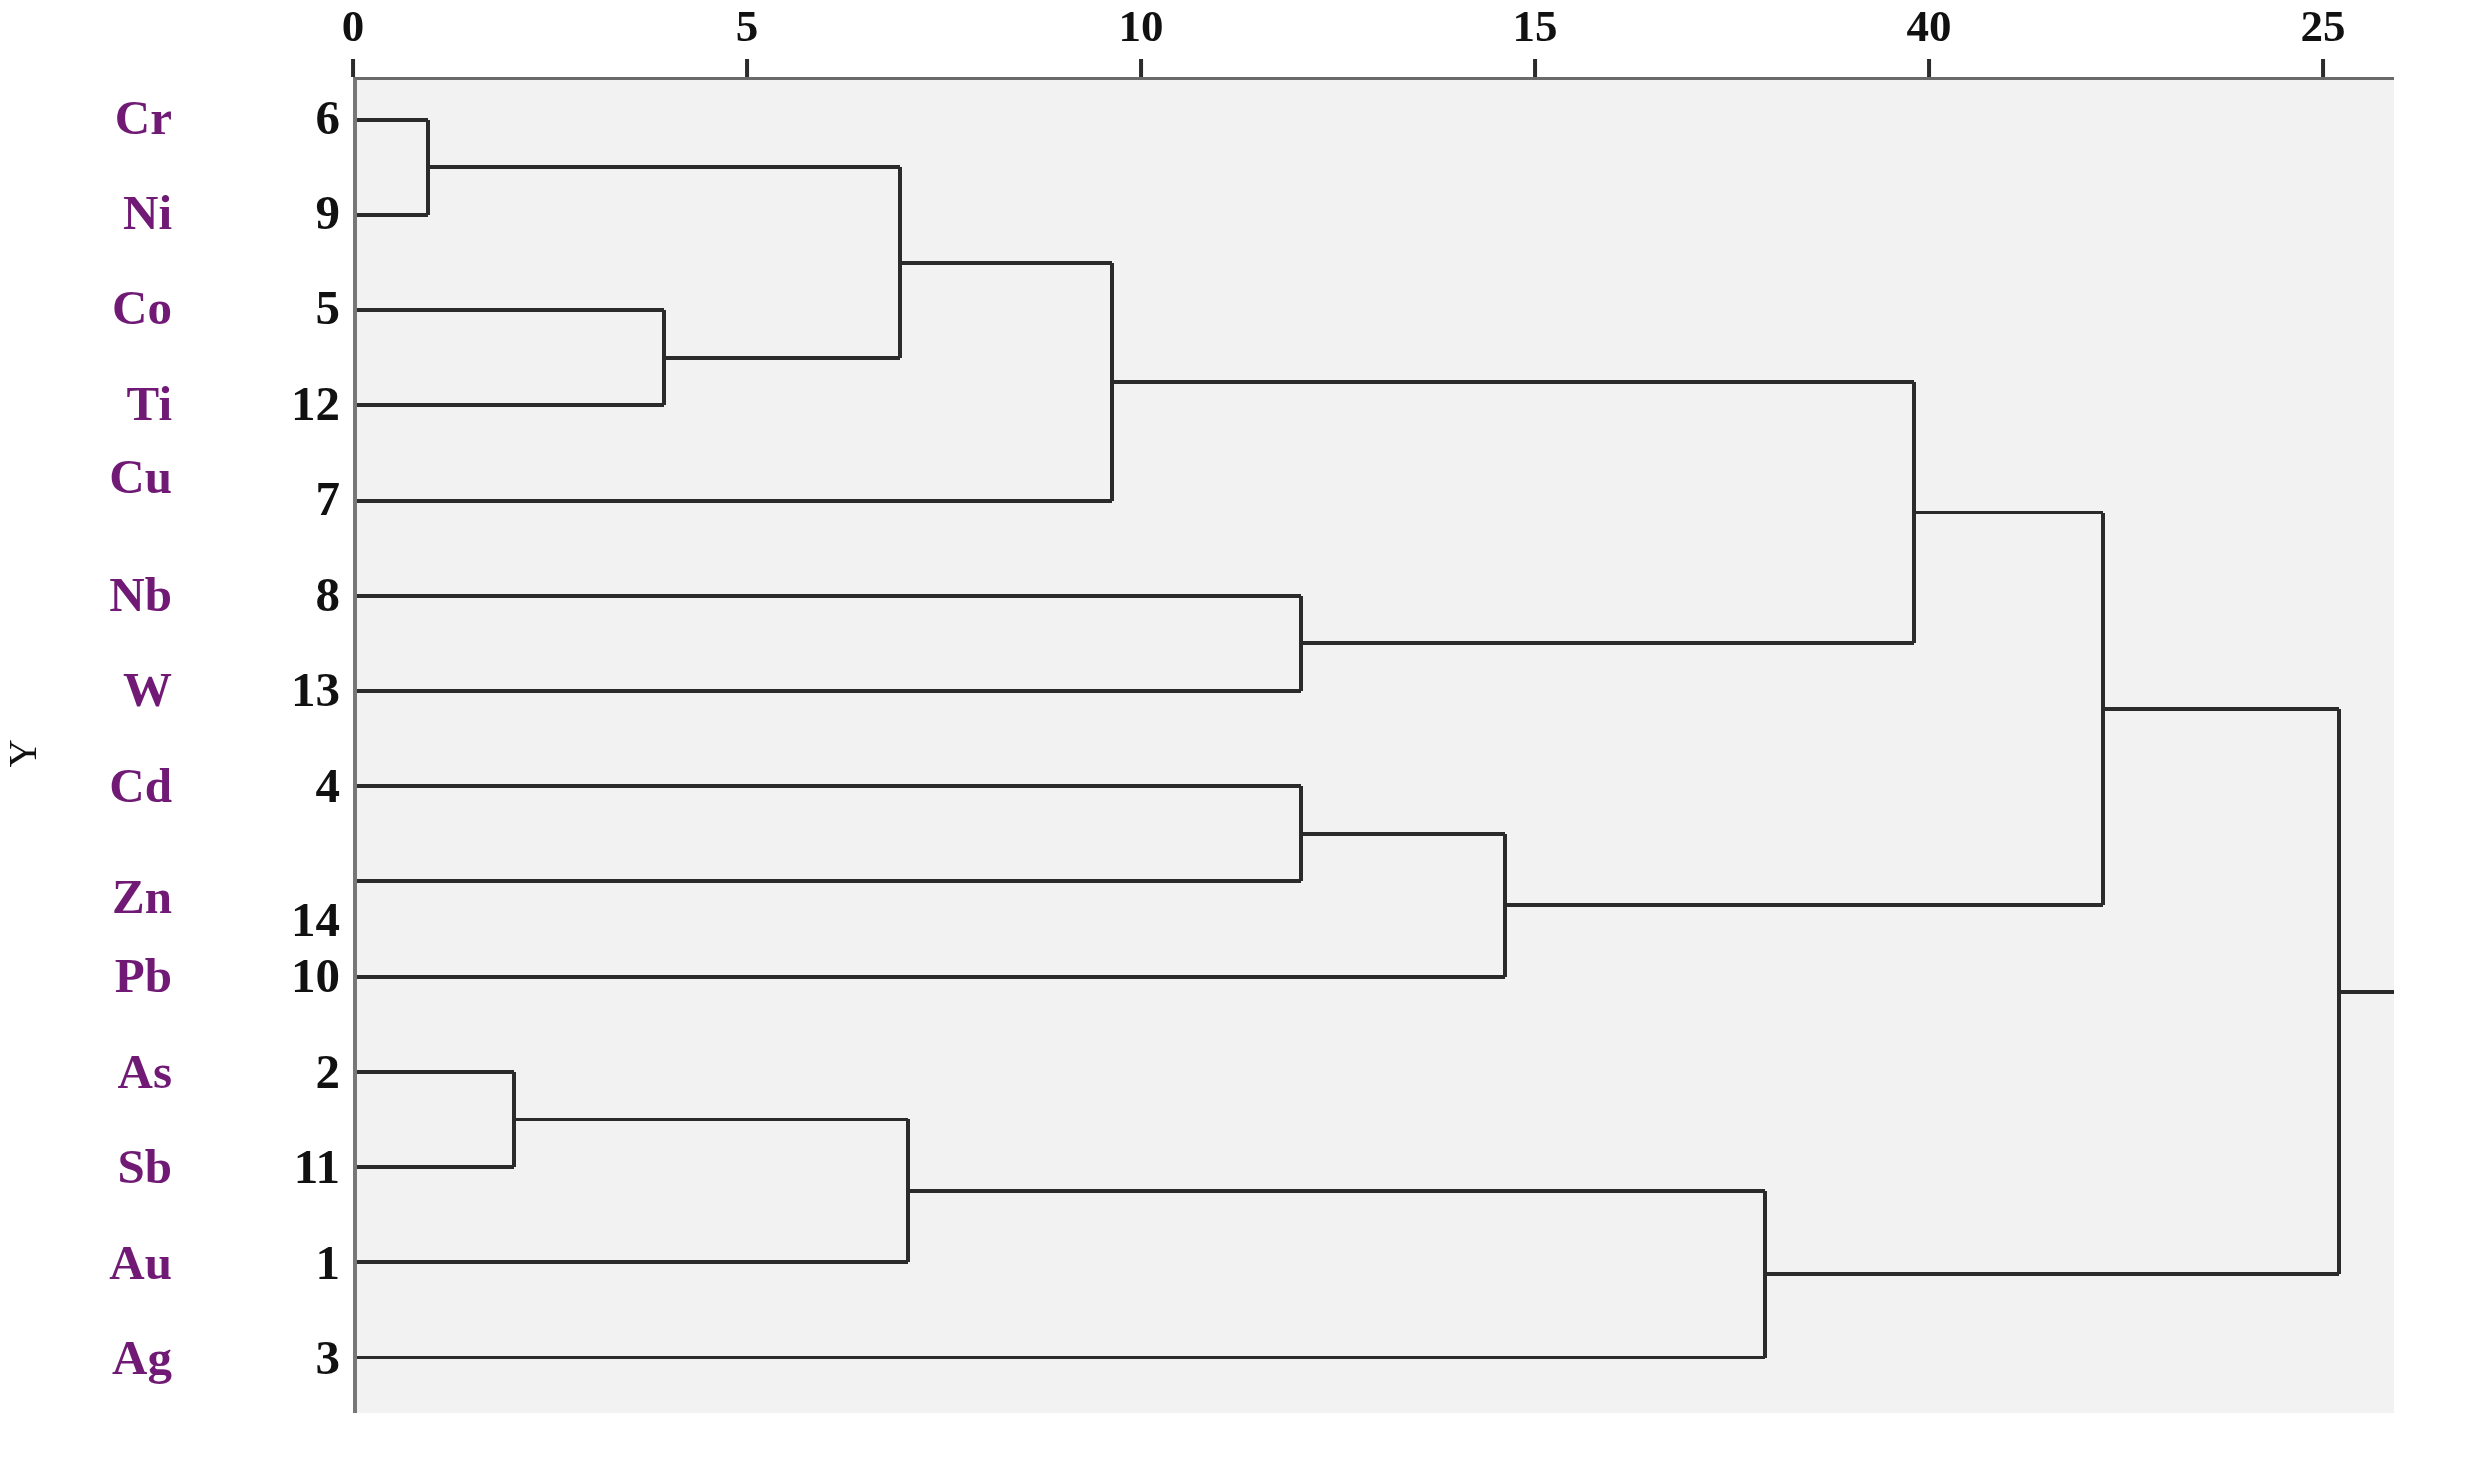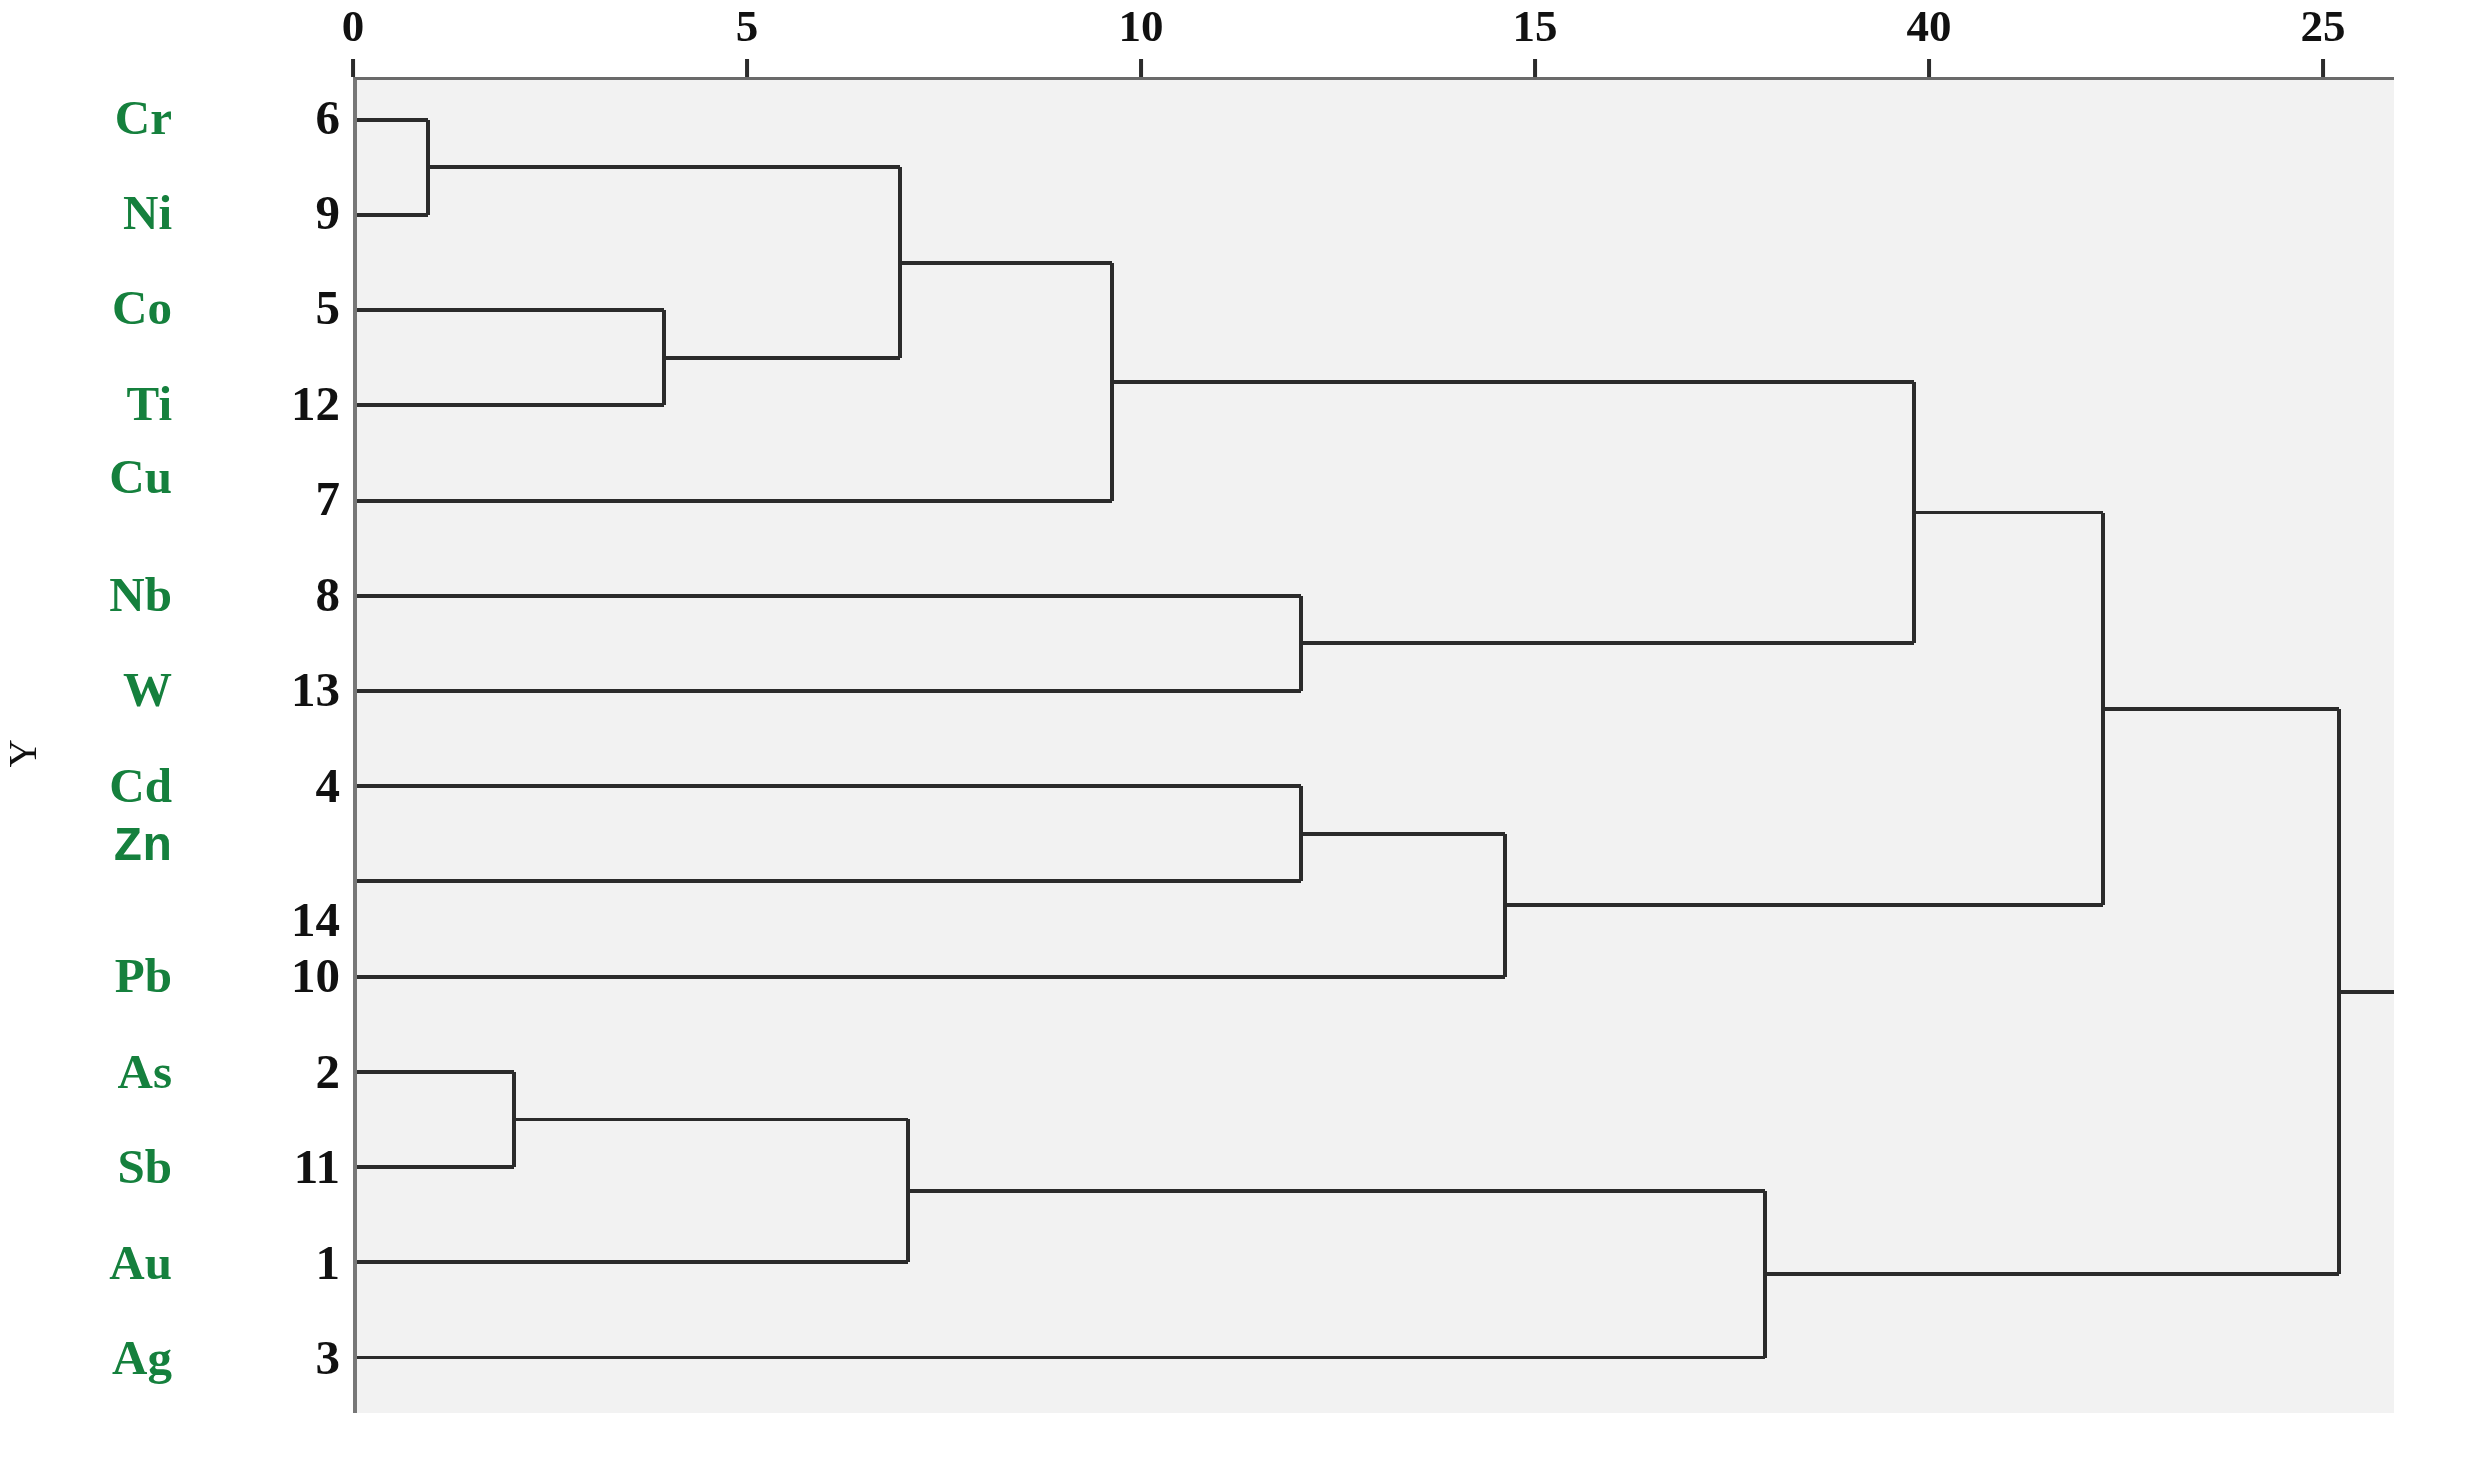--- a/index.html
+++ b/index.html
@@ -8,21 +8,21 @@
 
   .axis-tick-label{
     position:absolute;font-family:"Liberation Serif",serif;font-weight:bold;
     font-size:45px;color:#111;text-align:center;transform:translateX(-50%);
     top:3.9px;line-height:1;
   }
   .axis-tick-mark{position:absolute;width:3.9px;background:#2b2b2b;top:59px;height:17.7px;transform:translateX(-50%);}
 
   .leaf-name{
     position:absolute;left:39px;width:133px;text-align:right;
-    font-family:"Liberation Serif",serif;font-weight:bold;font-size:49px;color:#15803d;
+    font-family:"Liberation Serif",serif;font-weight:bold;font-size:49px;color:#701a75;
     transform:translateY(-50%);line-height:1;white-space:nowrap;
   }
   .leaf-num{
     position:absolute;left:197px;width:143px;text-align:right;
     font-family:"Liberation Serif",serif;font-weight:bold;font-size:49px;color:#111;
     transform:translateY(-50%);line-height:1;white-space:nowrap;
   }
 
   #plot{
     position:absolute;left:353px;top:77px;width:2041px;height:1336px;
@@ -61,21 +61,21 @@
 
   <div id="leaf-names">
       <div class="leaf-name" style="top: 117px;">Cr</div>
       <div class="leaf-name" style="top: 212px;">Ni</div>
       <div class="leaf-name" style="top: 307px;">Co</div>
       <div class="leaf-name" style="top: 403px;">Ti</div>
       <div class="leaf-name" style="top: 476px;">Cu</div>
       <div class="leaf-name" style="top: 594px;">Nb</div>
       <div class="leaf-name" style="top: 689px;">W</div>
       <div class="leaf-name" style="top: 785px;">Cd</div>
-      <div class="leaf-name" style="top: 847px; font-family: Liberation Mono, monospace;">Zn</div>
+      <div class="leaf-name" style="top: 896px;">Zn</div>
       <div class="leaf-name" style="top: 975px;">Pb</div>
       <div class="leaf-name" style="top: 1071px;">As</div>
       <div class="leaf-name" style="top: 1166px;">Sb</div>
       <div class="leaf-name" style="top: 1262px;">Au</div>
       <div class="leaf-name" style="top: 1357px;">Ag</div>
     </div>
   <div id="leaf-numbers">
       <div class="leaf-num" style="top: 117px;">6</div>
       <div class="leaf-num" style="top: 212px;">9</div>
       <div class="leaf-num" style="top: 307px;">5</div>

